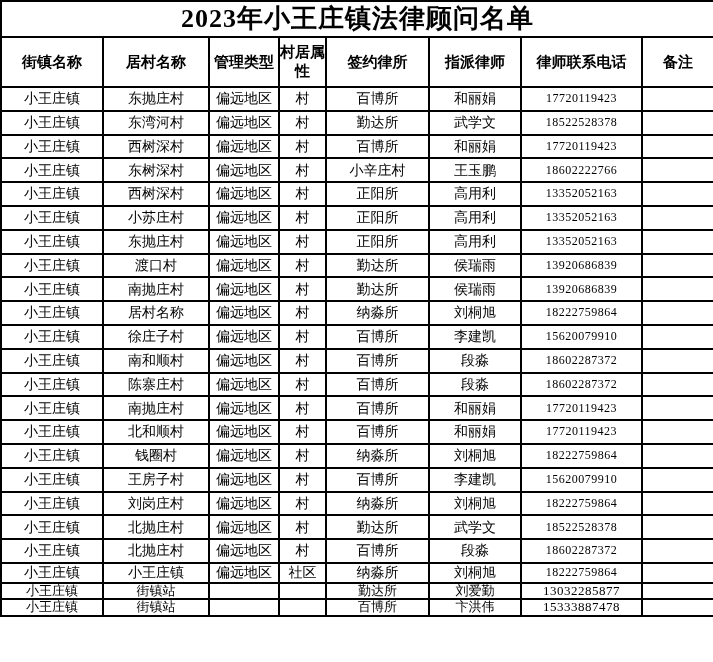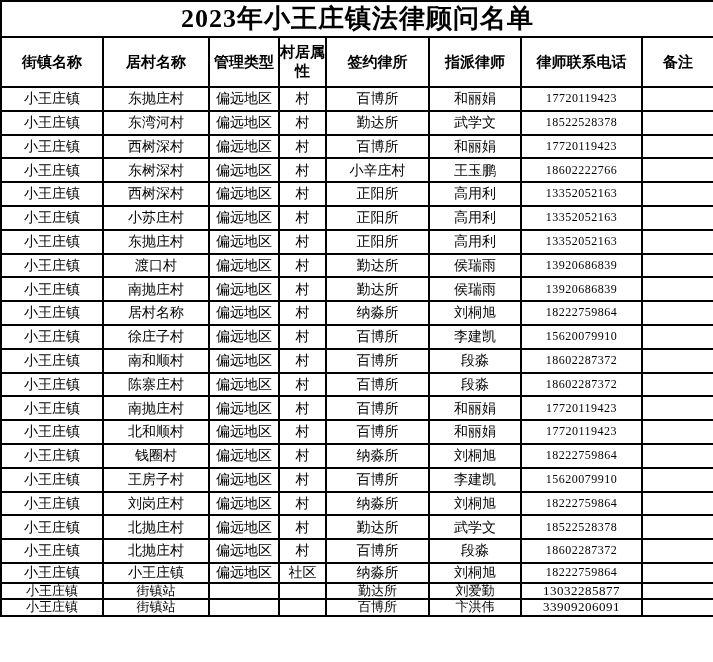--- a/index.html
+++ b/index.html
@@ -314,17 +314,17 @@
         <td>13032285877</td>
         <td></td>
       </tr>
       <tr>
         <td>小王庄镇</td>
         <td>街镇站</td>
         <td></td>
         <td></td>
         <td>百博所</td>
         <td>卞洪伟</td>
-        <td>33909206091</td>
+        <td>15333887478</td>
         <td></td>
       </tr>
     </tbody>
 </table>
 
 </body></html>

